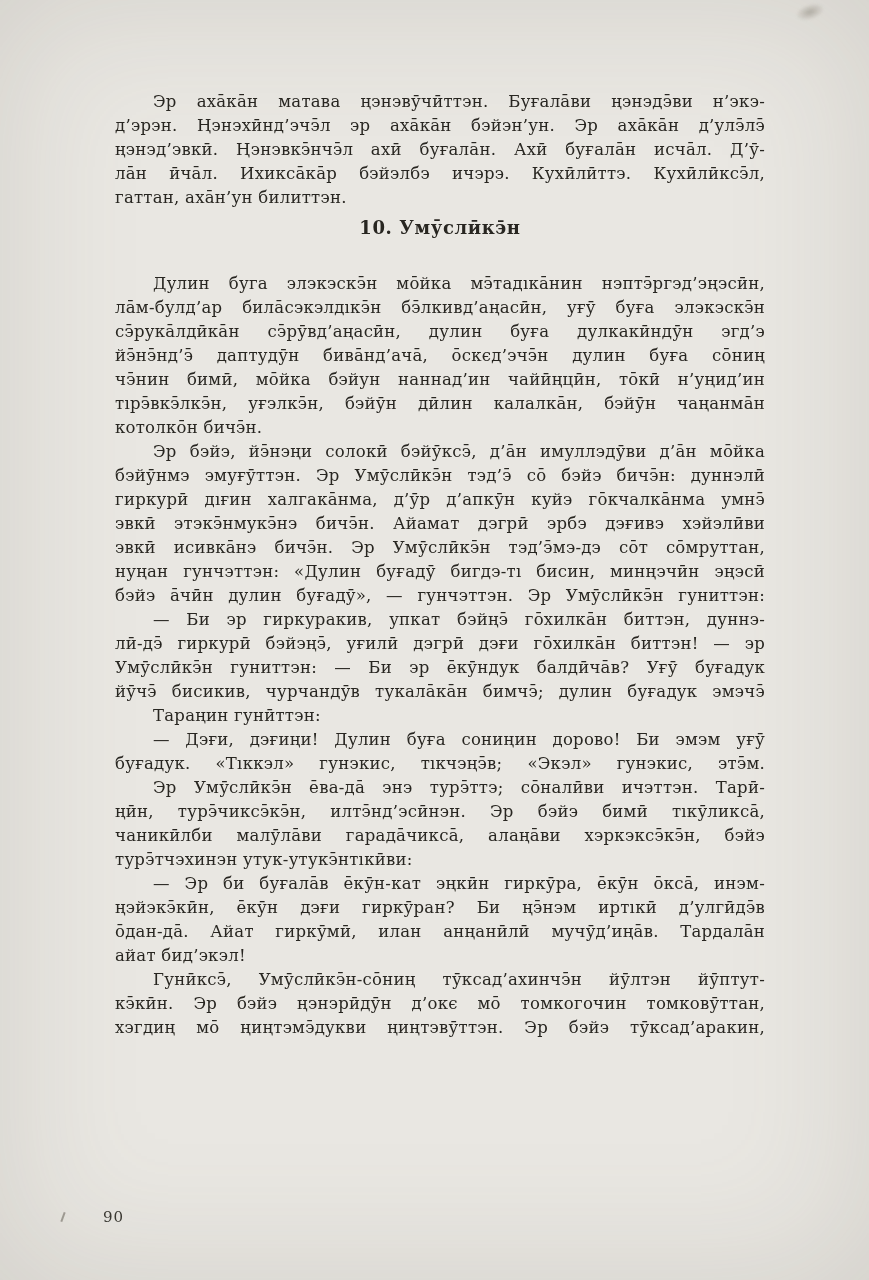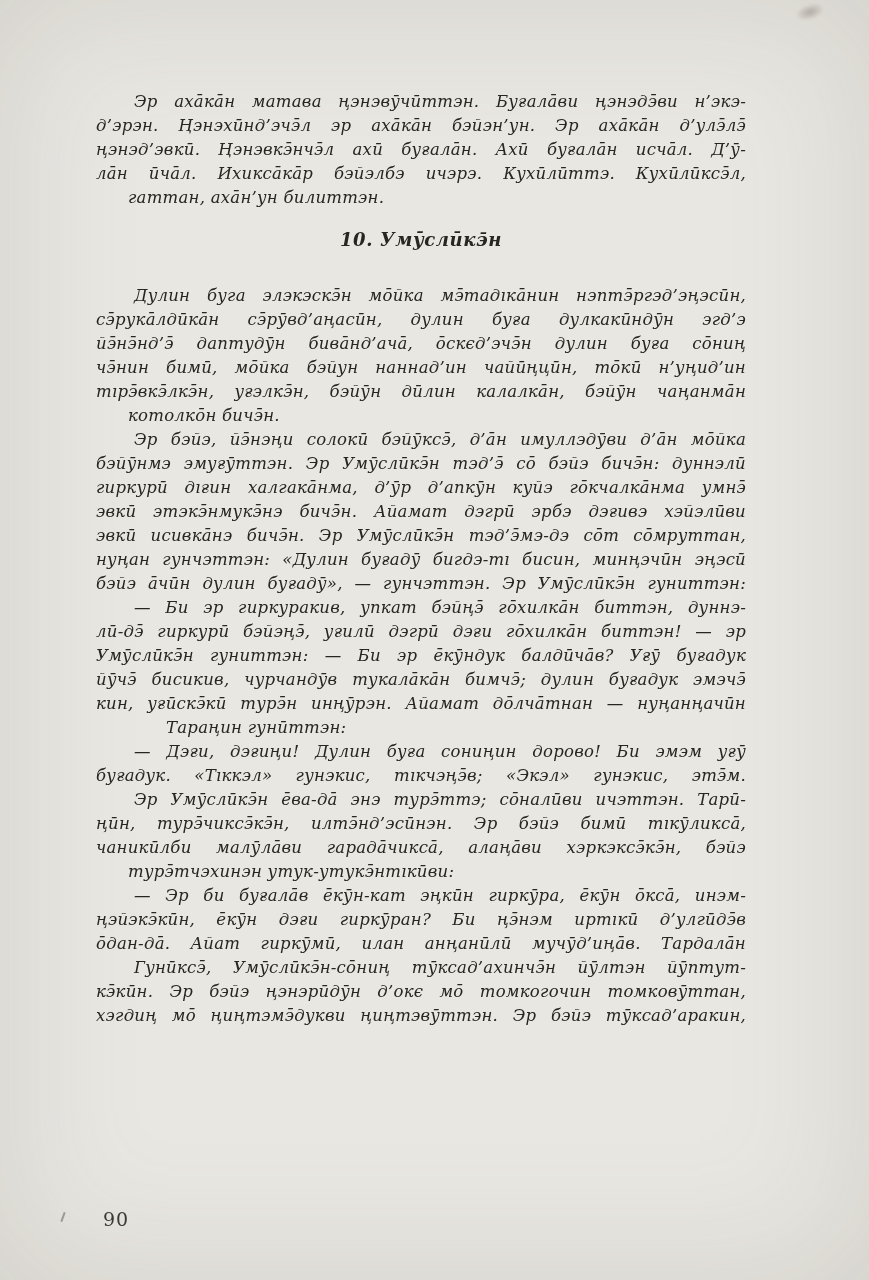--- a/index.html
+++ b/index.html
@@ -7,48 +7,47 @@
     position:relative;
     width:869px;height:1280px;
     background:#e9e7e2;
     font-family:"DejaVu Serif", "Liberation Serif", serif;
     color:#282621;
     overflow:hidden;
     box-shadow:inset 0 0 140px rgba(110,104,92,.18);
   }
   .text-block{
     position:absolute;
-    left:96px;top:90px;width:650px;
+    left:115px;top:90px;width:650px;
     font-size:16.5px;
     line-height:24px;
     letter-spacing:.25px;
-    font-style:italic;
   }
   .paragraph{margin:0;}
   .line{
     height:24px;
     text-align:justify;
     text-align-last:justify;
     white-space:normal;
     overflow:hidden;
   }
   .line.first{text-indent:38px;}
-  .line.last-left{text-align-last:left;margin-left:32px;}
+  .line.last-left{text-align-last:left;}
   .heading{
     text-align:center;
     font-weight:bold;
     font-size:18px;
     letter-spacing:.6px;
-    margin:18px 0 32px 0;
+    margin:6px 0 32px 0;
     line-height:24px;
   }
   .page-number{
     position:absolute;
     left:103px;top:1208px;
-    font-size:19px;
+    font-size:15px;
     color:#3a3832;
     letter-spacing:1px;
   }
   .smudge-top-right{
     position:absolute;
     right:44px;top:4px;width:30px;height:16px;
     background:radial-gradient(ellipse at center, rgba(120,114,102,.45), rgba(120,114,102,0) 70%);
     filter:blur(1px);
     transform:rotate(-18deg);
   }
@@ -69,20 +68,21 @@
       <div class="paragraph">
         <div class="line first">Эр аха̄ка̄н матава ңэнэвӯчӣттэн. Буғала̄ви ңэнэдэ̄ви н’экэ-</div>
         <div class="line">д’эрэн. Ңэнэхӣнд’эчэ̄л эр аха̄ка̄н бэйэн’ун. Эр аха̄ка̄н д’улэ̄лэ̄</div>
         <div class="line">ңэнэд’эвкӣ. Ңэнэвкэ̄нчэ̄л ахӣ буғала̄н. Ахӣ буғала̄н исча̄л. Д’ӯ-</div>
         <div class="line">ла̄н ӣча̄л. Ихикса̄ка̄р бэйэлбэ ичэрэ. Кухӣлӣттэ. Кухӣлӣксэ̄л,</div>
         <div class="line last-left">гаттан, аха̄н’ун билиттэн.</div>
       </div>
       <div class="heading">10. Умӯслӣкэ̄н</div>
       <div class="paragraph">
         <div class="line first">Дулин буга элэкэскэ̄н мо̄йка мэ̄тадıка̄нин нэптэ̄ргэд’эңэсӣн,</div>
+        <div class="line">ла̄м-булд’ар била̄сэкэлдıкэ̄н бэ̄лкивд’аңасӣн, уғӯ буға элэкэскэ̄н</div>
         <div class="line">сэ̄рука̄лдӣка̄н сэ̄рӯвд’аңасӣн, дулин буға дулкакӣндӯн эгд’э</div>
         <div class="line">йэ̄нэ̄нд’э̄ даптудӯн бива̄нд’ача̄, о̄скєд’эчэ̄н дулин буға со̄ниң</div>
         <div class="line">чэ̄нин бимӣ, мо̄йка бэйун наннад’ин чайӣңцӣн, то̄кӣ н’уңид’ин</div>
         <div class="line">тıрэ̄вкэ̄лкэ̄н, уғэлкэ̄н, бэйӯн дӣлин калалка̄н, бэйӯн чаңанма̄н</div>
         <div class="line last-left">котолко̄н бичэ̄н.</div>
       </div>
       <div class="paragraph">
         <div class="line first">Эр бэйэ, йэ̄нэңи солокӣ бэйӯксэ̄, д’а̄н имуллэдӯви д’а̄н мо̄йка</div>
         <div class="line">бэйӯнмэ эмуғӯттэн. Эр Умӯслӣкэ̄н тэд’э̄ со̄ бэйэ бичэ̄н: дуннэлӣ</div>
         <div class="line">гиркурӣ дıғин халгака̄нма, д’ӯр д’апкӯн куйэ го̄кчалка̄нма умнэ̄</div>
@@ -91,39 +91,39 @@
         <div class="line">нуңан гунчэттэн: «Дулин буғадӯ бигдэ-тı бисин, минңэчӣн эңэсӣ</div>
         <div class="line">бэйэ а̄чӣн дулин буғадӯ», — гунчэттэн. Эр Умӯслӣкэ̄н гуниттэн:</div>
       </div>
       <div class="paragraph">
         <div class="line first">— Би эр гиркуракив, упкат бэйңэ̄ го̄хилка̄н биттэн, дуннэ-</div>
         <div class="line">лӣ-дэ̄ гиркурӣ бэйэңэ̄, уғилӣ дэгрӣ дэғи го̄хилка̄н биттэн! — эр</div>
         <div class="line">Умӯслӣкэ̄н гуниттэн: — Би эр е̄кӯндук балдӣча̄в? Уғӯ буғадук</div>
         <div class="line">йӯчэ̄ бисикив, чурчандӯв тукала̄ка̄н бимчэ̄; дулин буғадук эмэчэ̄</div>
       </div>
       <div class="paragraph">
-        <div class="line">кин, уғӣскэ̄кӣ турэ̄н инңӯрэн. Айамат до̄лча̄тнан — нуңанңачӣн</div>
       </div>
       <div class="paragraph">
         <div class="line first last-left">Тараңин гунӣттэн:</div>
       </div>
       <div class="paragraph">
         <div class="line first">— Дэғи, дэғиңи! Дулин буға сониңин дорово! Би эмэм уғӯ</div>
         <div class="line">буғадук. «Тıккэл» гунэкис, тıкчэңэ̄в; «Экэл» гунэкис, этэ̄м.</div>
       </div>
       <div class="paragraph">
         <div class="line first">Эр Умӯслӣкэ̄н е̄ва-да̄ энэ турэ̄ттэ; со̄налӣви ичэттэн. Тарӣ-</div>
         <div class="line">ңӣн, турэ̄чиксэ̄кэ̄н, илтэ̄нд’эсӣнэн. Эр бэйэ бимӣ тıкӯликса̄,</div>
         <div class="line">чаникӣлби малӯла̄ви гарада̄чикса̄, алаңа̄ви хэркэксэ̄кэ̄н, бэйэ</div>
         <div class="line last-left">турэ̄тчэхинэн утук-утукэ̄нтıкӣви:</div>
       </div>
       <div class="paragraph">
         <div class="line first">— Эр би буғала̄в е̄кӯн-кат эңкӣн гиркӯра, е̄кӯн о̄кса̄, инэм-</div>
         <div class="line">ңэйэкэ̄кӣн, е̄кӯн дэғи гиркӯран? Би ңэ̄нэм иртıкӣ д’улгӣдэ̄в</div>
         <div class="line">о̄дан-да̄. Айат гиркӯмӣ, илан анңанӣлӣ мучӯд’иңа̄в. Тардала̄н</div>
+        <div class="line last-left">айат бид’экэл!</div>
       </div>
       <div class="paragraph">
         <div class="line first">Гунӣксэ̄, Умӯслӣкэ̄н-со̄ниң тӯксад’ахинчэ̄н йӯлтэн йӯптут-</div>
         <div class="line">кэ̄кӣн. Эр бэйэ ңэнэрӣдӯн д’окє мо̄ томкогочин томковӯттан,</div>
         <div class="line">хэгдиң мо̄ ңиңтэмэ̄дукви ңиңтэвӯттэн. Эр бэйэ тӯксад’аракин,</div>
       </div>
     </div>
   <div class="page-number">90</div>
   <div class="tick-bottom-left"></div>
 </div>

